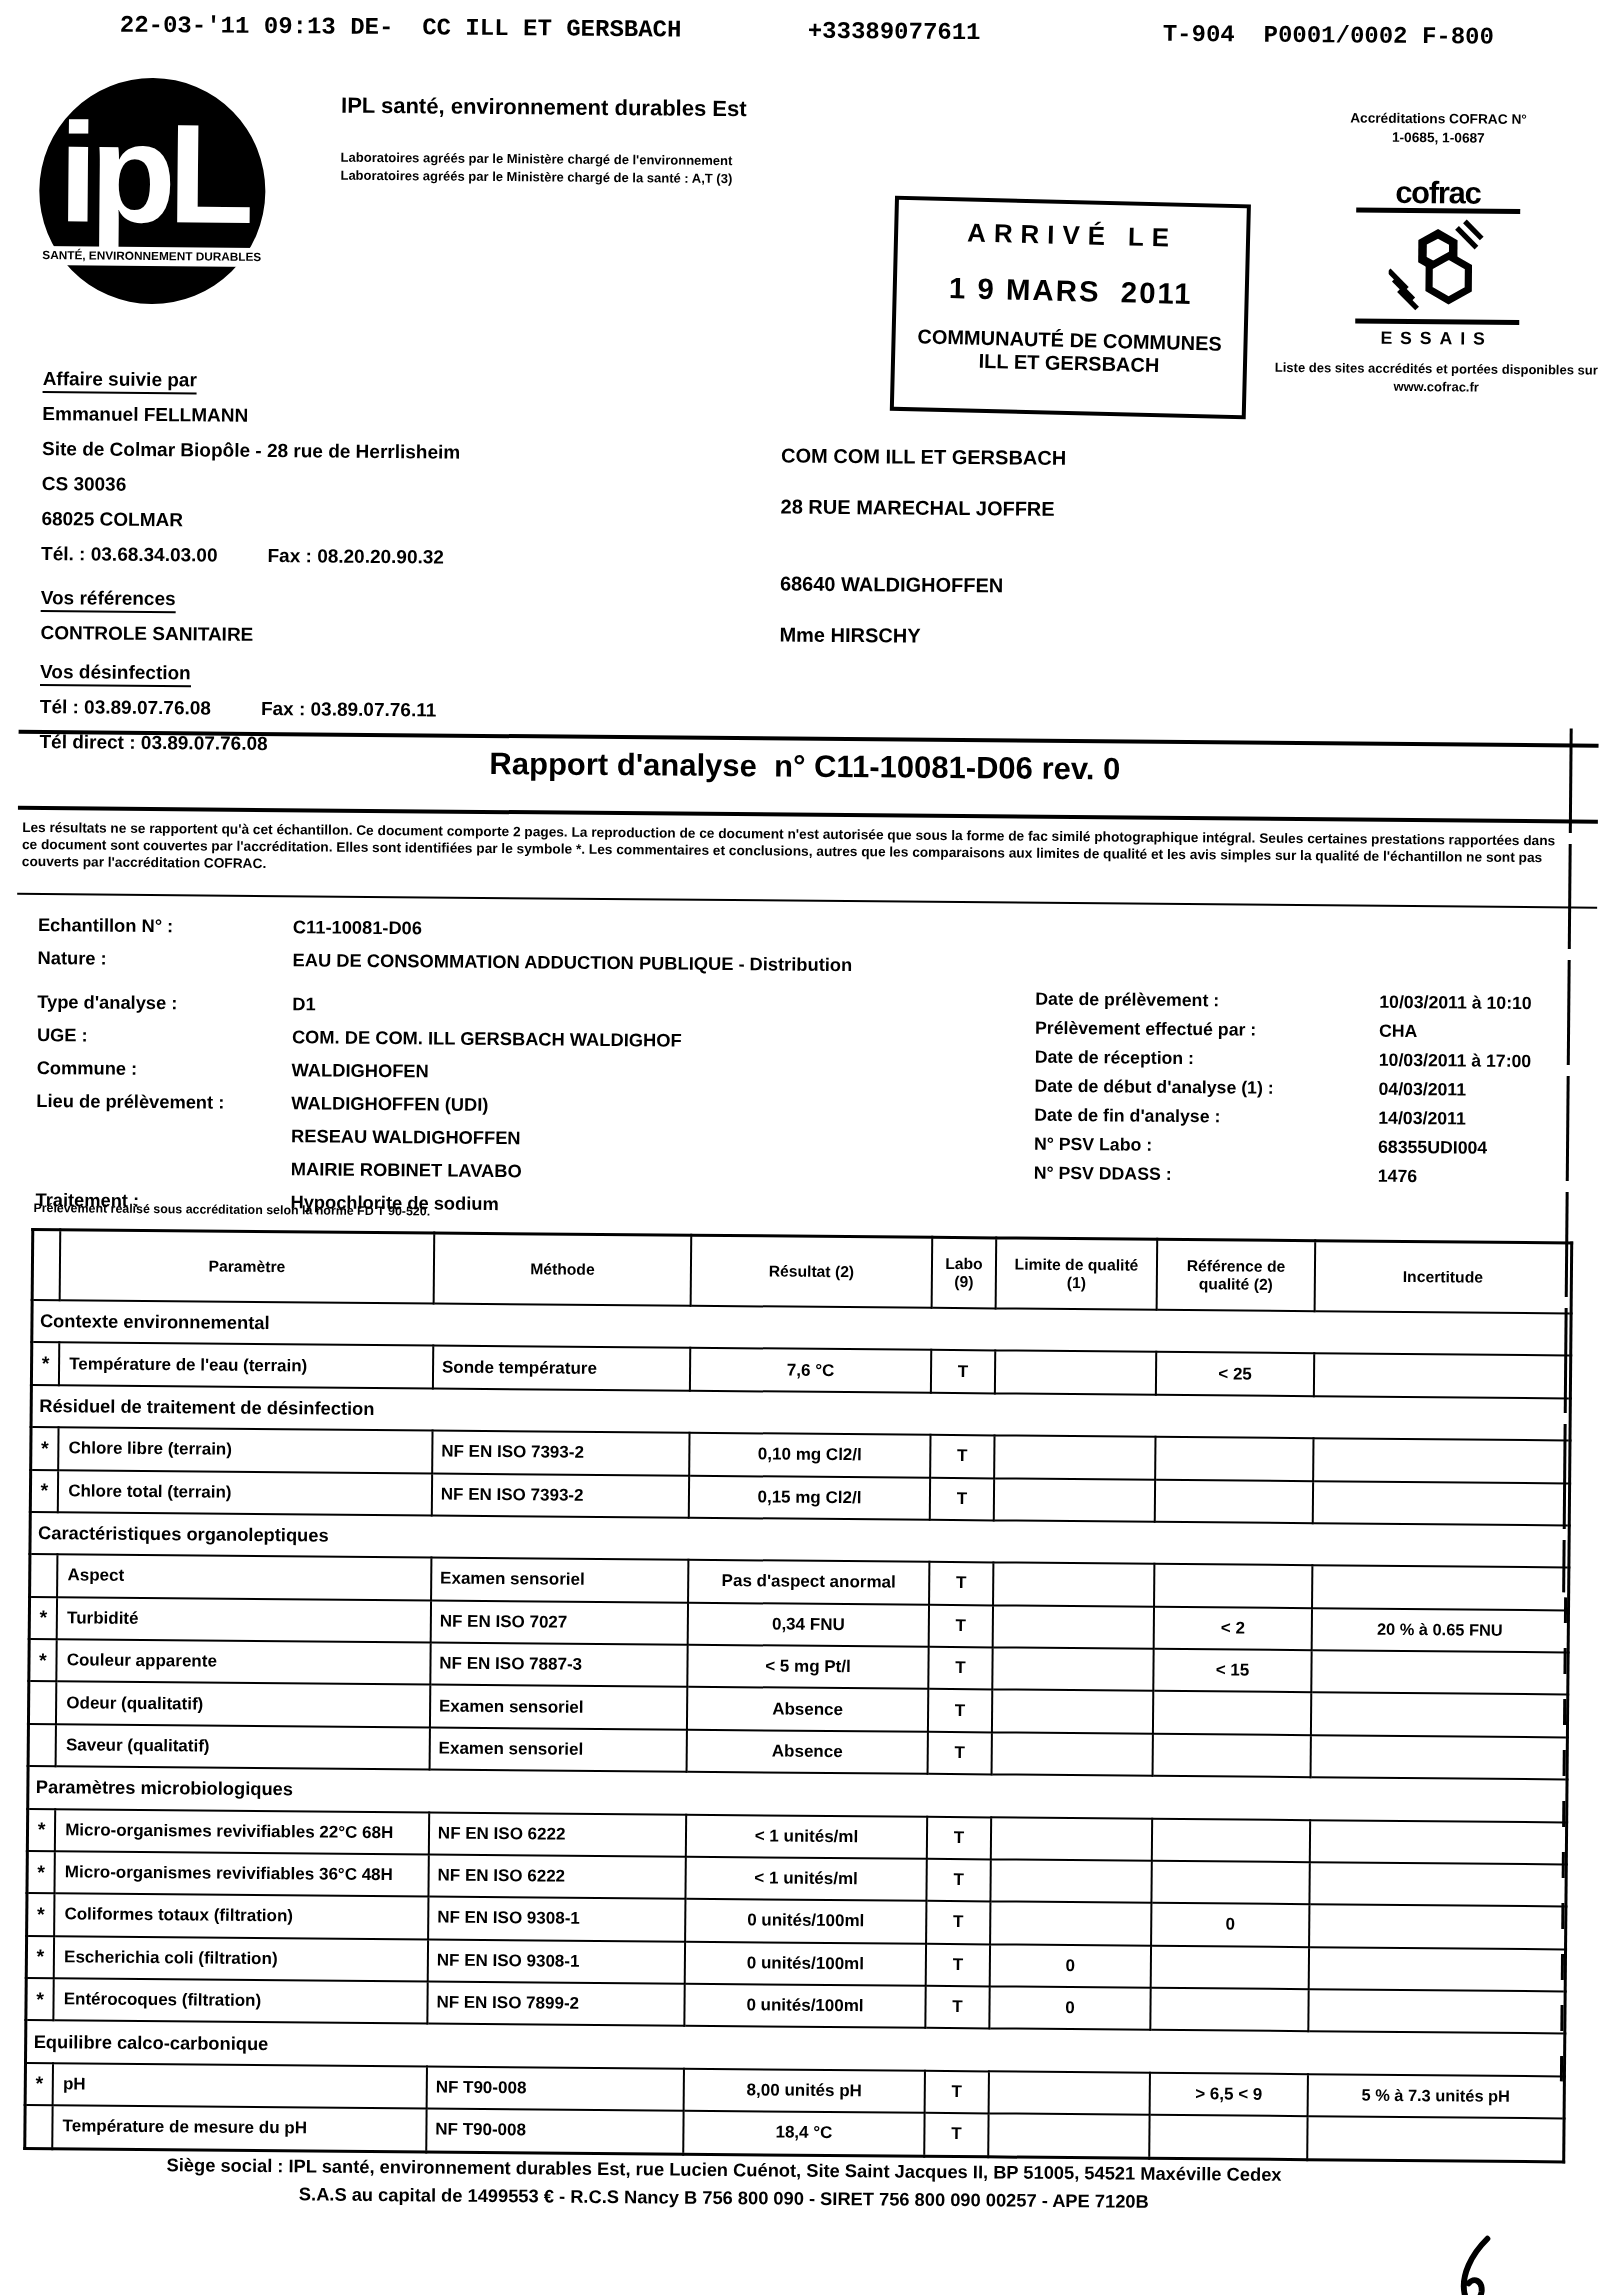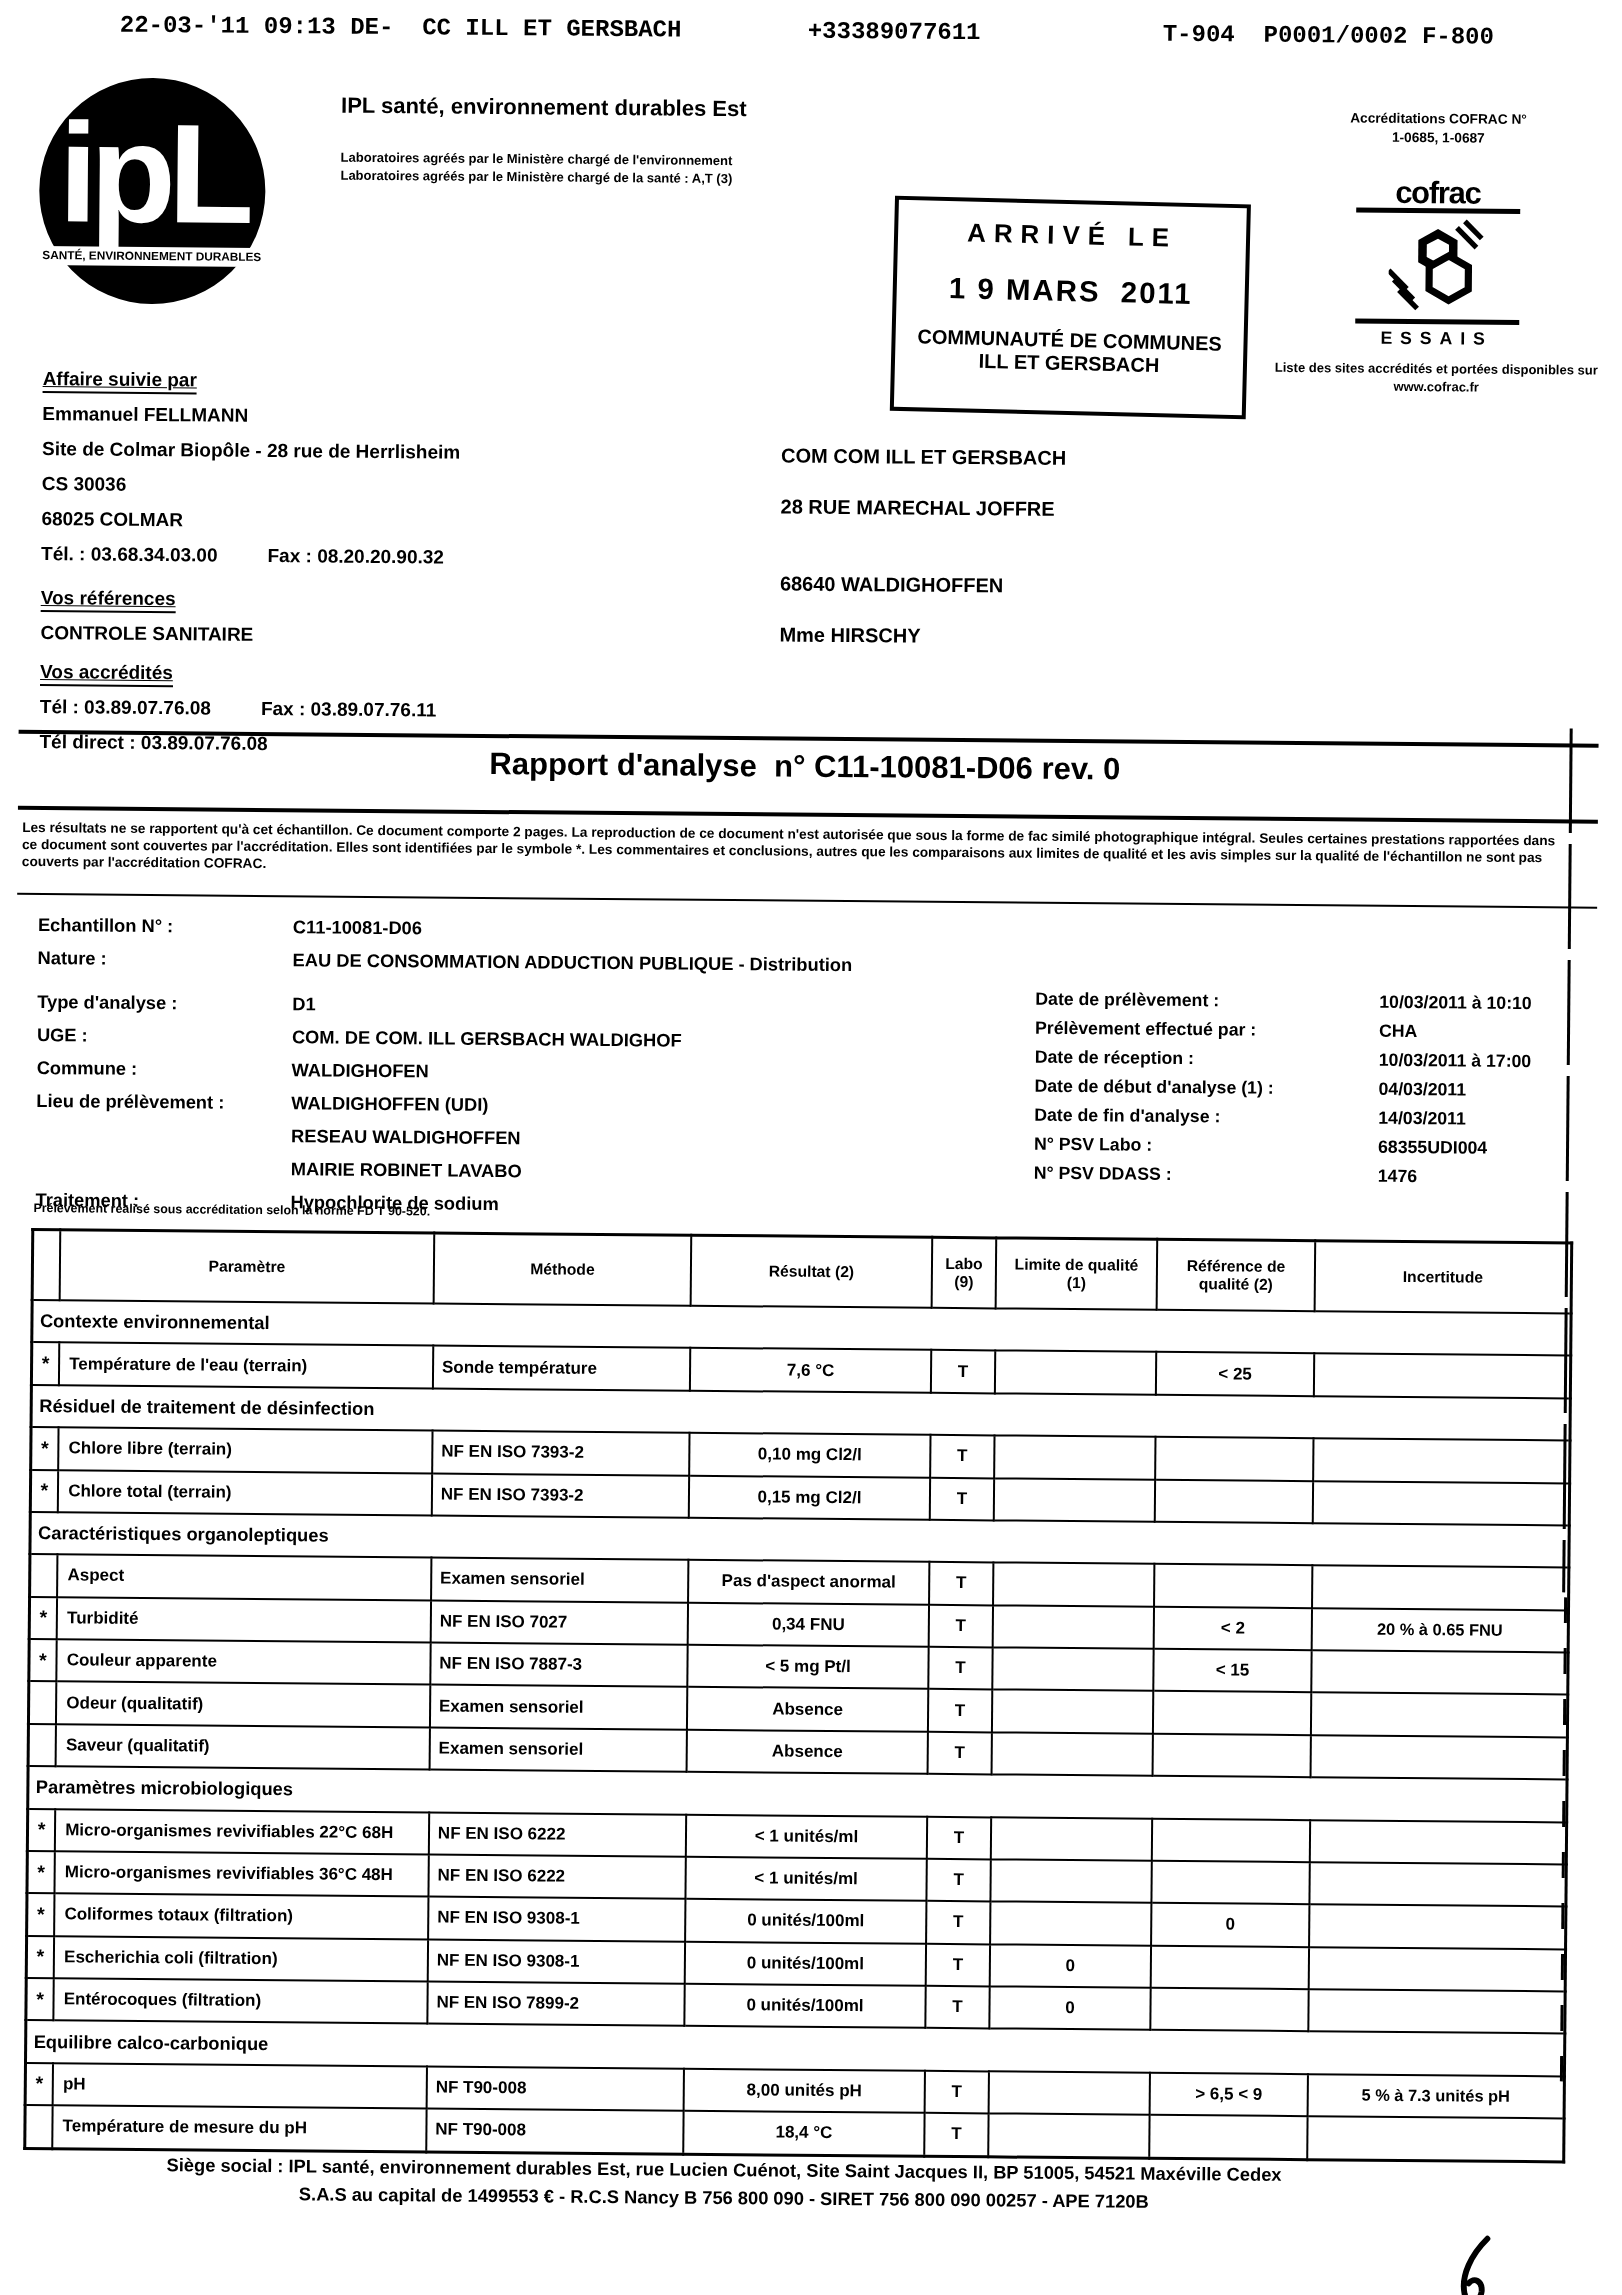--- a/index.html
+++ b/index.html
@@ -44,21 +44,21 @@
   .stamp{position:absolute;left:895px;top:191px;width:348px;height:207px;
     border:4.6px solid #000;transform:rotate(0.9deg);text-align:center;}
   .stamp div{white-space:pre;}
   .stamp-l1{margin-top:15.7px;font-size:26px;font-weight:bold;letter-spacing:7.9px;}
   .stamp-l2{margin-top:23.6px;font-size:29.4px;font-weight:900;letter-spacing:2px;}
   .stamp-l3{margin-top:21px;font-size:20px;font-weight:bold;}
   .stamp-l4{font-size:20px;font-weight:bold;}
 
   
   .sender{position:absolute;left:46px;top:361px;font-size:19px;font-weight:bold;line-height:35px;}
-  .u{border-bottom:2.6px solid #000;display:inline-block;line-height:23.6px;text-decoration:underline;}
+  .u{border-bottom:2.6px solid #000;display:inline-block;line-height:23.6px;}
   .pair{display:flex;gap:50px;}
   .gap1{margin-top:9.2px;}
   .gap2{margin-top:3.9px;}
 
   
   .recipient{position:absolute;left:785px;top:424px;font-size:20px;font-weight:bold;line-height:51px;}
   .recipient .blockgap{margin-top:26px;}
 
   
   .rule{position:absolute;left:25px;right:18.3px;height:3.9px;background:#000;}
@@ -168,21 +168,21 @@
     <div>Emmanuel FELLMANN</div>
     <div>Site de Colmar Biopôle - 28 rue de Herrlisheim</div>
     <div>CS 30036</div>
     <div>68025 COLMAR</div>
     <div class="pair">
       <span>Tél. : 03.68.34.03.00</span>
       <span>Fax : 08.20.20.90.32</span>
     </div>
     <div class="gap1"><span class="u">Vos références</span></div>
     <div>CONTROLE SANITAIRE</div>
-    <div class="gap2"><span class="u">Vos accrédités</span></div>
+    <div class="gap2"><span class="u">Vos désinfection</span></div>
     <div class="pair">
       <span>Tél : 03.89.07.76.08</span>
       <span>Fax : 03.89.07.76.11</span>
     </div>
     <div>Tél direct : 03.89.07.76.08</div>
   </div>
 
   <div class="recipient">
     <div>COM COM ILL ET GERSBACH</div>
     <div>28 RUE MARECHAL JOFFRE</div>

